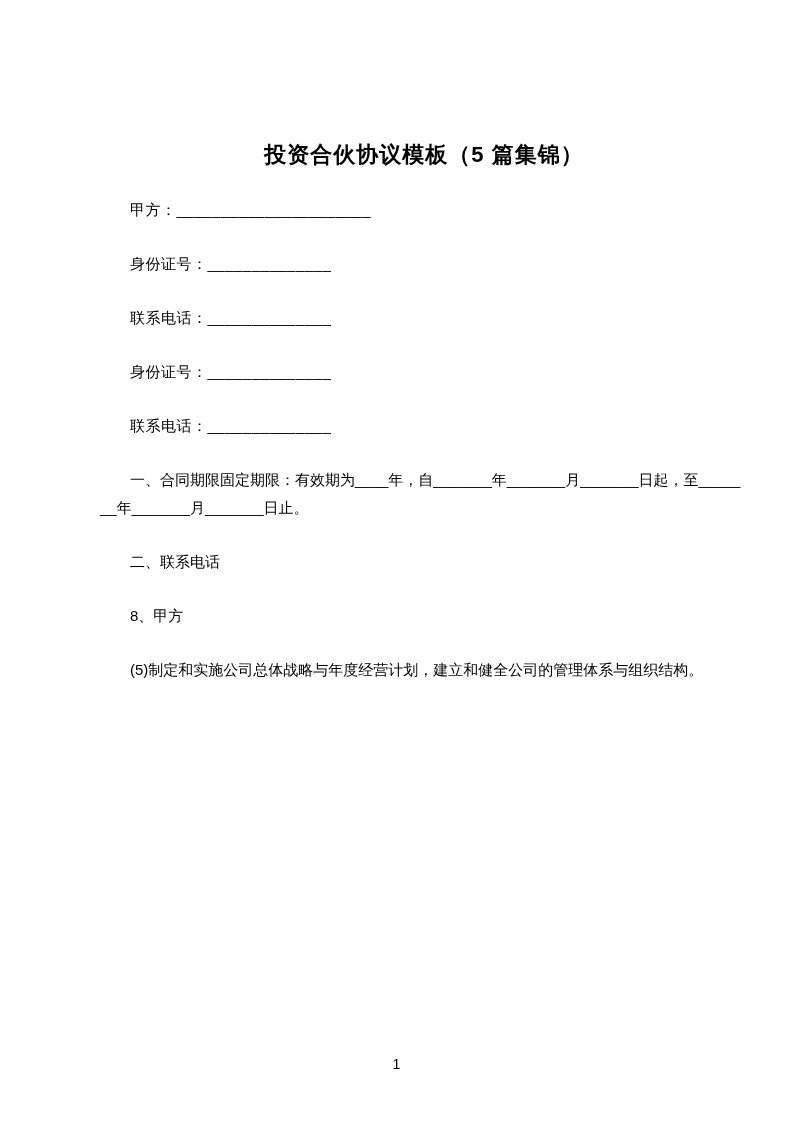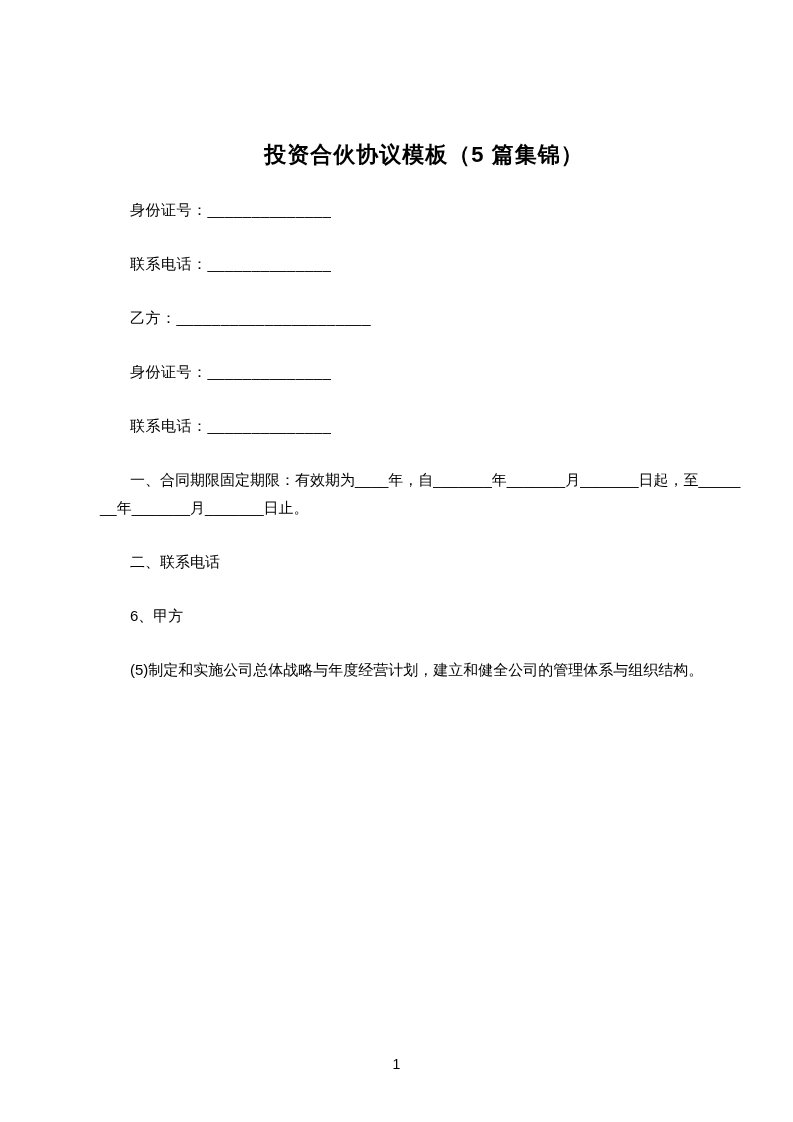--- a/index.html
+++ b/index.html
@@ -56,35 +56,35 @@
   }
 </style>
 </head>
 <body>
 
 <div class="page">
 
   <h1 class="doc-title">投资合伙协议模板（5 篇集锦）</h1>
 
 
+  <p class="para field">甲方：______________________</p>
 
   <p class="para field">身份证号：______________</p>
 
   <p class="para field">联系电话：______________</p>
 
-  <p class="para field">乙方：______________________</p>
 
   <p class="para field">身份证号：______________</p>
 
   <p class="para field">联系电话：______________</p>
 
 
   <p class="para">一、合同期限固定期限：有效期为____年，自_______年_______月_______日起，至_______年_______月_______日止。</p>
 
   <p class="para">二、联系电话</p>
 
-  <p class="para">6、甲方</p>
+  <p class="para">8、甲方</p>
 
   <p class="para">(5)制定和实施公司总体战略与年度经营计划，建立和健全公司的管理体系与组织结构。</p>
 
   <div class="page-footer">1</div>
 
 </div>
 
 </body></html>

